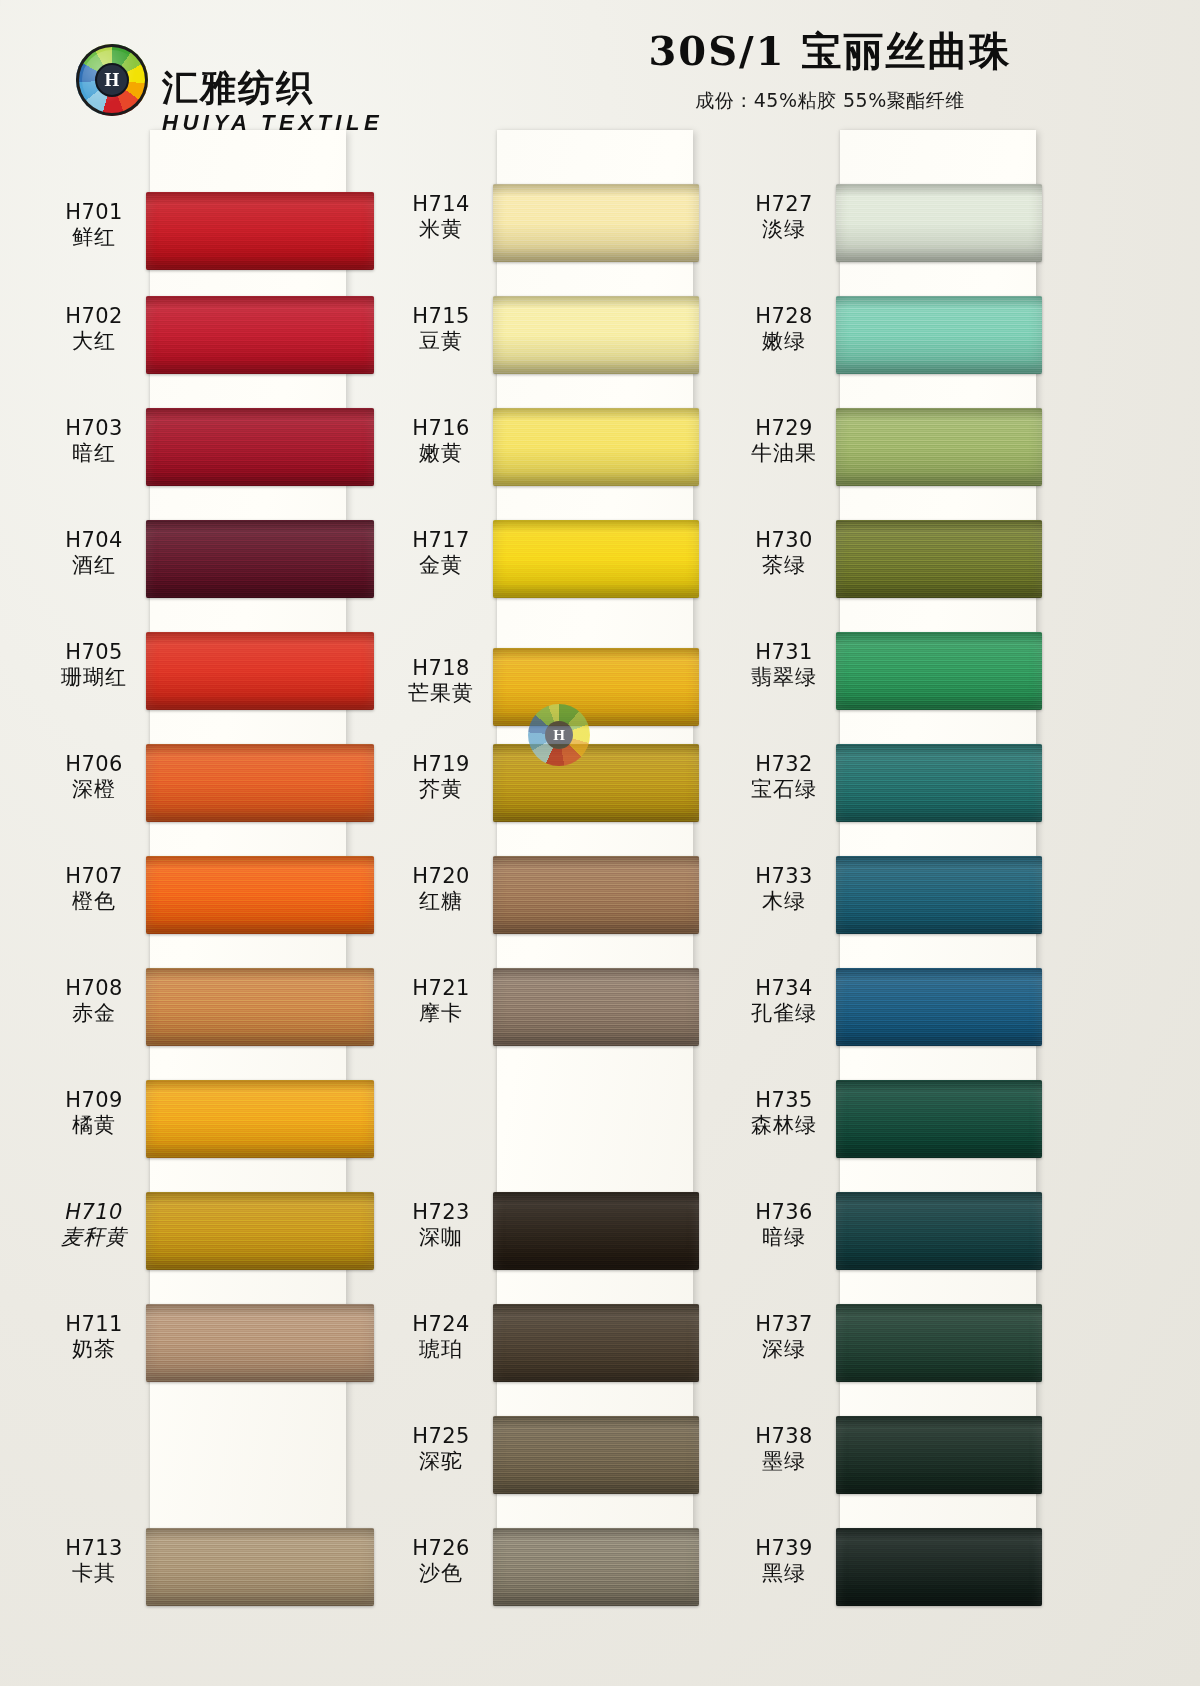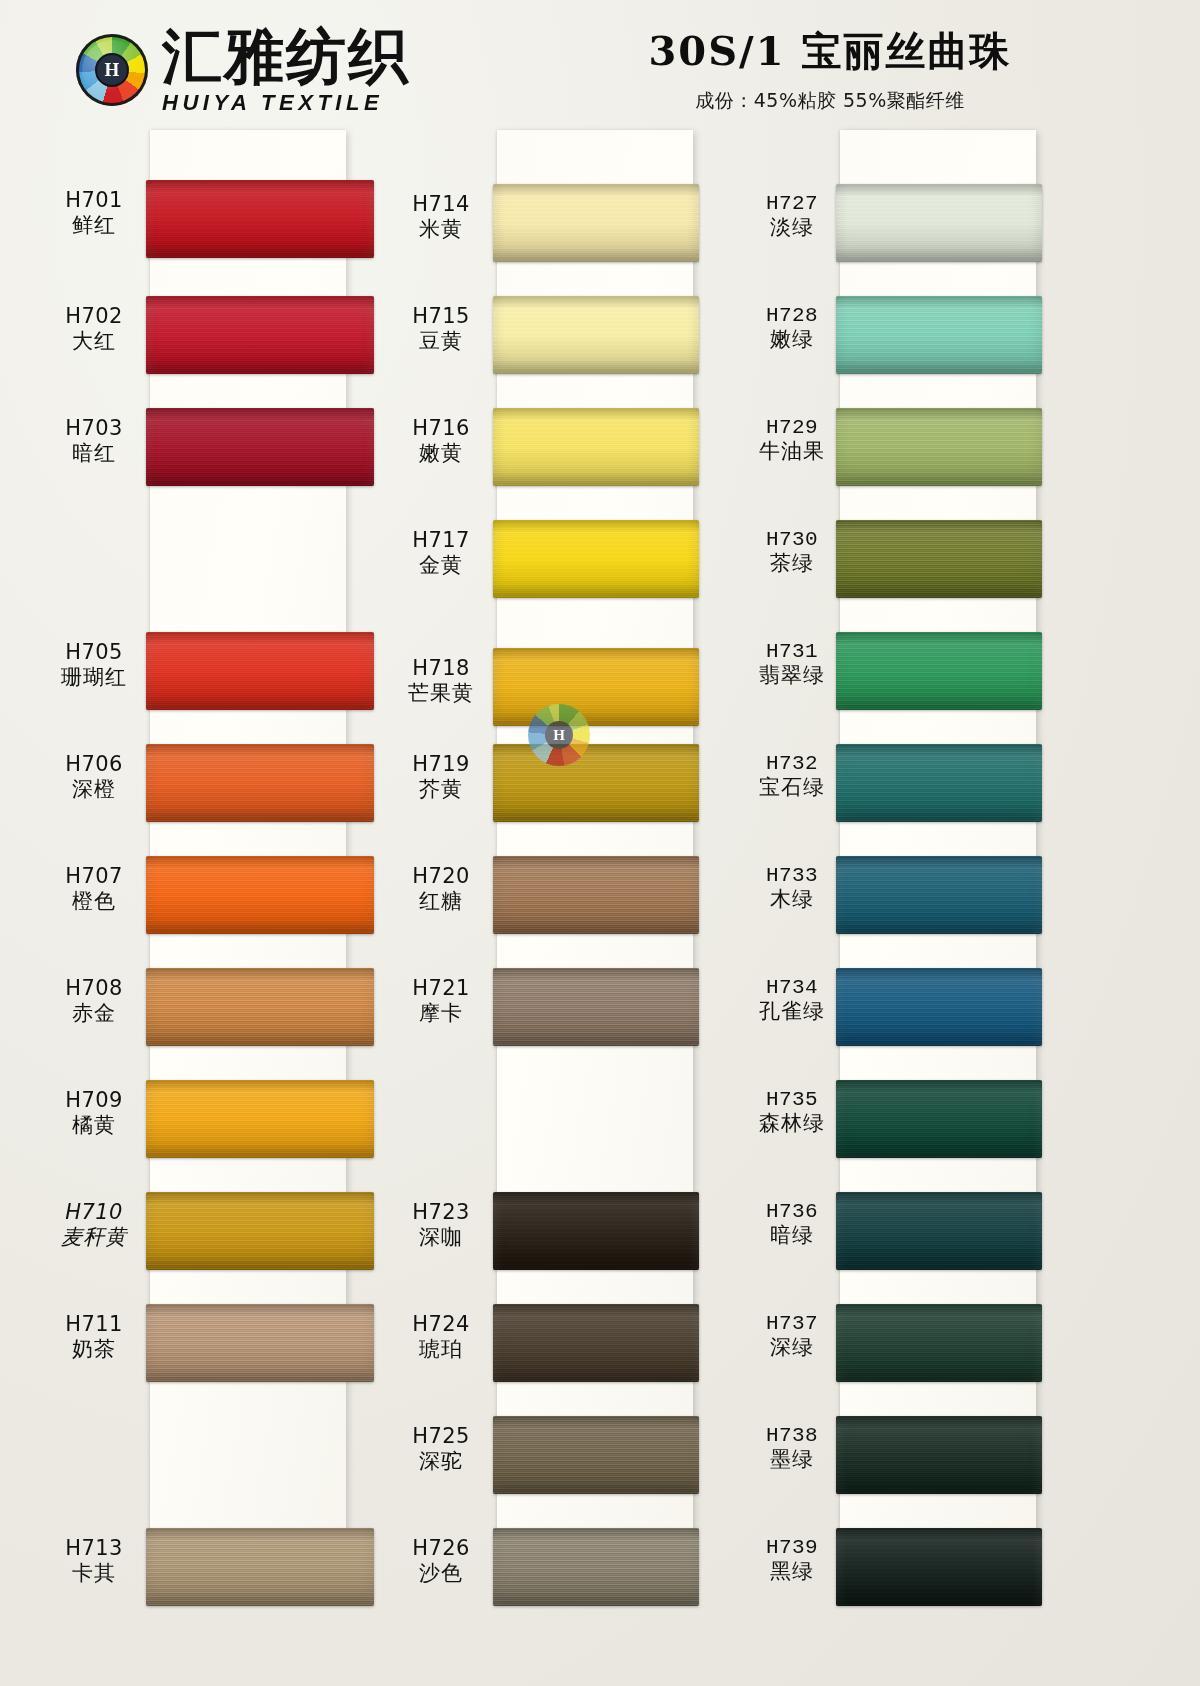--- a/index.html
+++ b/index.html
@@ -57,22 +57,23 @@
   .logo-mark .core {
     position:absolute; left:50%; top:50%; transform:translate(-50%,-50%);
     width:34px; height:34px; border-radius:50%;
     background:#263040; border:2px solid #11151c;
     display:flex; align-items:center; justify-content:center;
     color:#fff; font-weight:700; font-size:19px;
     font-family:"Liberation Serif", serif;
   }
   .brand-text { line-height:1; }
   .brand-cn {
-    font-size:60px; font-weight:800; color:#111; letter-spacing:2px;
+    font-size:36px; font-weight:800; color:#111; letter-spacing:2px;
     font-family:"DejaVu Sans", sans-serif;
+    margin-top:44px;
   }
   .brand-en {
     margin-top:6px; font-size:22px; font-weight:700; color:#111;
     letter-spacing:4.5px; font-style:italic;
     font-family:"Liberation Sans", sans-serif;
   }
 
   .title-block { position:absolute; right:140px; top:24px; text-align:center; width:460px; }
   .title-main {
     font-size:40px; font-weight:800; color:#0e0e0e; letter-spacing:2px;
@@ -105,21 +106,21 @@
 
   .label {
     position:absolute; top:14px; width:104px;
     text-align:center; line-height:1.18; color:#121212;
     font-family:"DejaVu Sans", sans-serif;
   }
   .label .code { font-size:21px; font-weight:400; letter-spacing:.4px; }
   .label .name { font-size:21px; font-weight:400; letter-spacing:1px; }
   .col-1 .label { left:2px; }
   .col-2 .label { left:4px; }
-  .col-3 .label { left:12px;font-family:Liberation Mono, monospace; }
+  .col-3 .label { left:4px; }
 
   .yarn {
     position:absolute; height:78px; top:6px;
     border-radius:2px;
     box-shadow: 0 1px 3px rgba(0,0,0,.28), inset 0 6px 14px rgba(255,255,255,.10),
                 inset 0 -8px 14px rgba(0,0,0,.16);
   }
   .col-1 .yarn { left:106px; width:228px; }
   .col-2 .yarn { left:108px; width:206px; }
   .col-3 .yarn { left:108px; width:206px; }
@@ -183,40 +184,47 @@
 
     <div class="title-block">
       <div class="title-main">30S/1 宝丽丝曲珠</div>
       <div class="title-sub">成份：45%粘胶  55%聚酯纤维</div>
     </div>
   </div>
 
   <div class="columns">
     <div class="column col-1">
       <div class="card"></div>
-    <div class="swatch-row" style="top: 56px;">
+    <div class="swatch-row" style="top: 68px;">
           <div class="label">
             <div class="code">H701</div>
             <div class="name">鲜红</div>
           </div>
           <div class="yarn" style="background: rgb(195, 18, 28);"></div>
         </div>
         <div class="swatch-row" style="top: 172px;">
           <div class="label">
             <div class="code">H702</div>
             <div class="name">大红</div>
           </div>
           <div class="yarn" style="background: rgb(190, 19, 37);"></div>
         </div>
         <div class="swatch-row" style="top: 284px; text-decoration: underline;">
           <div class="label">
             <div class="code">H703</div>
             <div class="name">暗红</div>
           </div>
           <div class="yarn" style="background: rgb(160, 15, 35);"></div>
+        </div>
+        <div class="swatch-row" style="top: 396px;">
+          <div class="label">
+            <div class="code">H704</div>
+            <div class="name">酒红</div>
+          </div>
+          <div class="yarn" style="background: rgb(92, 16, 35);"></div>
         </div>
         <div class="swatch-row" style="top: 508px;">
           <div class="label">
             <div class="code">H705</div>
             <div class="name">珊瑚红</div>
           </div>
           <div class="yarn" style="background: rgb(221, 43, 27);"></div>
         </div>
         <div class="swatch-row" style="top: 620px;">
           <div class="label">

